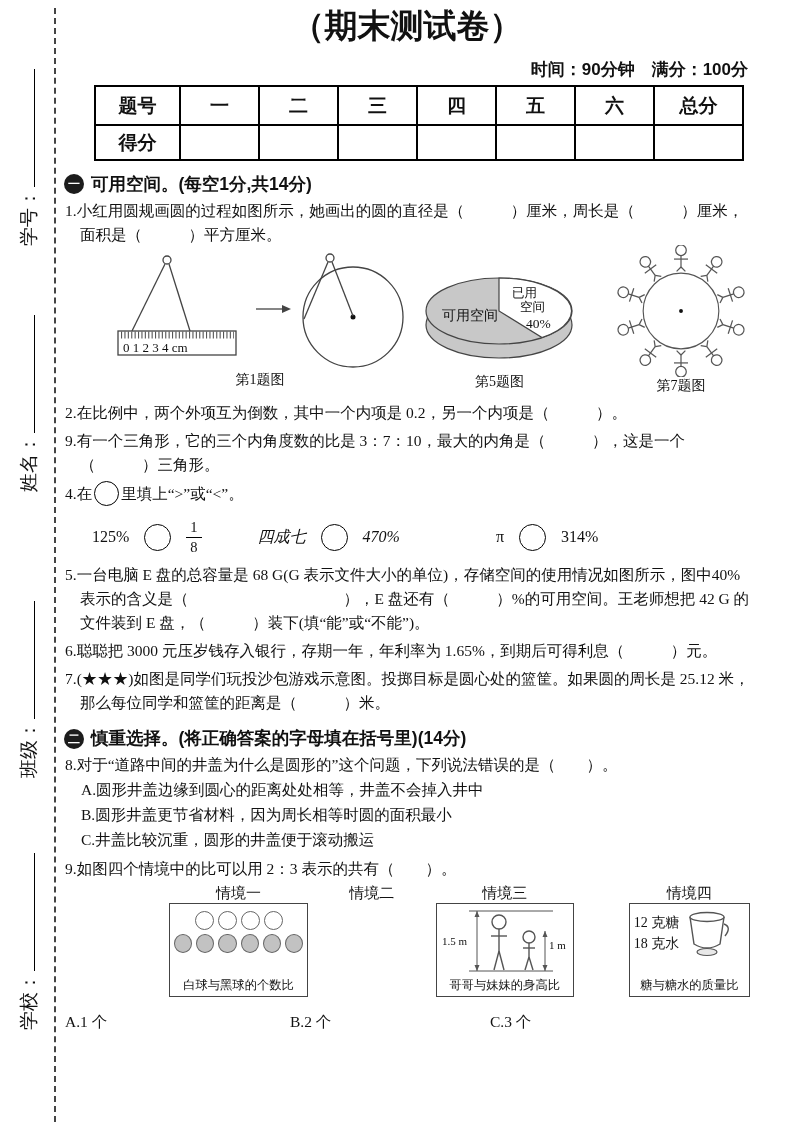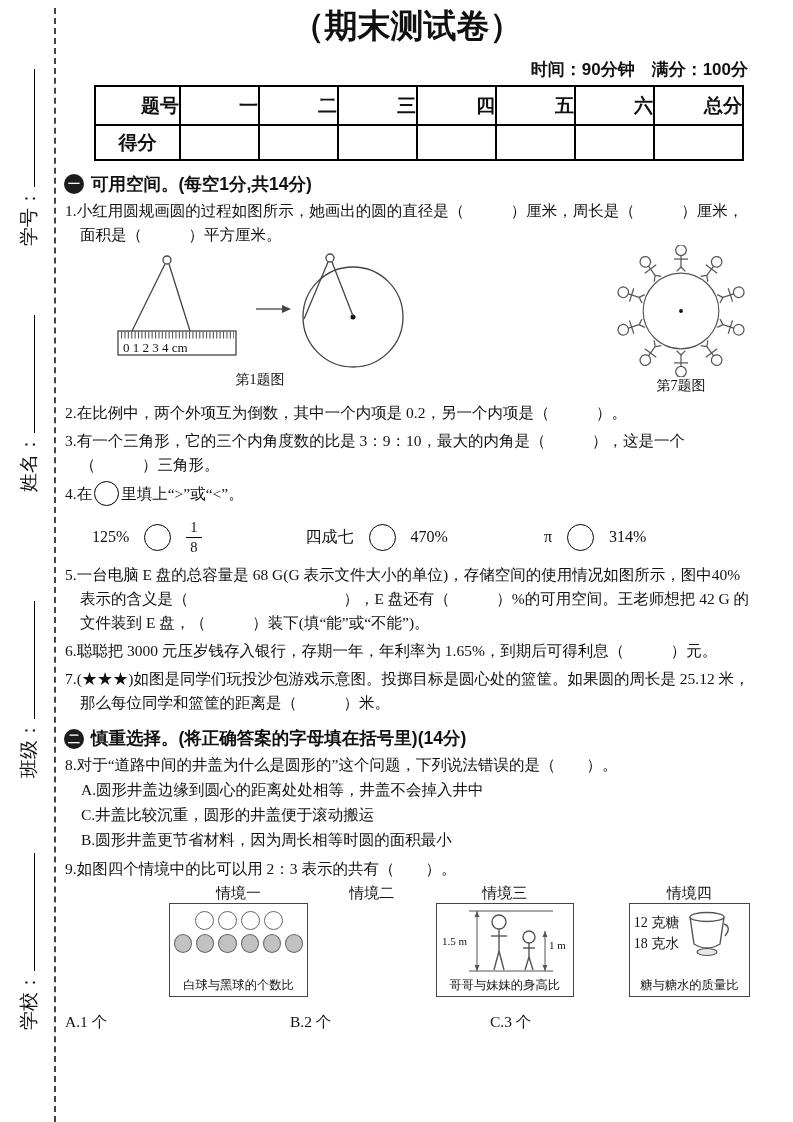--- a/index.html
+++ b/index.html
@@ -39,21 +39,21 @@
     font:bold 17px/1.2 "Liberation Sans","DejaVu Sans",sans-serif;
   }
   table.score {
     border-collapse:collapse; margin:5px 0 0 30px; width:650px;
     table-layout:fixed;
   }
   table.score td {
     border:2px solid #000; text-align:center;
     font:bold 19px/1 "Liberation Serif",serif; padding:0;
   }
-  table.score tr.r1 td { height:37px;text-align:right; }
+  table.score tr.r1 td { height:37px; }
   table.score tr.r2 td { height:33px; }
   td.c0 { width:83px; } td.c7 { width:87px;margin-top:36px; }
   .sec-header {
     margin:13px 0 0 0; display:flex; align-items:center; gap:7px;
     font:bold 17.5px/1.2 "Liberation Sans","DejaVu Sans",sans-serif;
   }
   .badge {
     width:20px; height:20px; border-radius:50%; background:#1c1c1c;
     color:#fff; flex:0 0 auto; display:flex; align-items:center; justify-content:center;
     font:bold 12px/1 "Liberation Sans",sans-serif;
@@ -75,21 +75,21 @@
   svg text { font-family:"Liberation Serif","DejaVu Serif",serif; fill:#111; }
   svg .ln { stroke:#444; stroke-width:1.3; fill:none; }
   svg .kid { stroke:#555; stroke-width:1.4; fill:none; }
   svg .kid circle { fill:#fff; }
   
   .cmp-row {
     display:flex; align-items:center; margin:9px 0 2px 28px;
     font:16px/1.2 "Liberation Serif",serif; height:44px;
   }
   .cmp { display:flex; align-items:center; gap:15px; }
-  .cmp-2 { margin-left:104px; } .cmp-3 { margin-left:96px; }
+  .cmp-2 { margin-left:56px;font-style:italic; } .cmp-3 { margin-left:96px; }
   .cmp-circle {
     width:25px; height:25px; border:1.3px solid #000; border-radius:50%;
     flex:0 0 auto;
   }
   .frac { display:inline-flex; flex-direction:column; align-items:center;
     font-size:14.5px; line-height:1.15; }
   .frac .num { padding:0 4px 1px; border-bottom:1.3px solid #000; }
   .frac .den { padding-top:1px; }
   
   .scenarios { display:flex; gap:9px; margin:3px 0 0 58px; }
@@ -181,20 +181,32 @@
 
         <circle class="ln" cx="243" cy="66" r="50"></circle>
         <circle cx="243" cy="66" r="2.5" fill="#111"></circle>
         <circle class="ln" cx="220" cy="7" r="4"></circle>
         <line class="ln" x1="218" y1="11" x2="194" y2="68"></line>
         <line class="ln" x1="222" y1="11" x2="243" y2="65"></line>
       </svg>
       <div class="fig-caption">第1题图</div>
     </div>
 
+    <div class="fig" style="left:358px; top:10px;">
+      <svg width="155" height="112" viewBox="0 0 155 112">
+        <ellipse cx="77" cy="64" rx="73" ry="33" fill="#c8c8c8" stroke="#444" stroke-width="1.2"></ellipse>
+        <ellipse cx="77" cy="50" rx="73" ry="33" fill="#c8c8c8" stroke="#444" stroke-width="1.2"></ellipse>
+        <path d="M77,50 L77,17 A73,33 0 0 1 120,76.5 Z" fill="#fff" stroke="#444" stroke-width="1.2"></path>
+        <text x="90" y="36" font-size="12.5">已用</text>
+        <text x="98" y="50" font-size="12.5">空间</text>
+        <text x="104" y="67" font-size="13.5">40%</text>
+        <text x="20" y="59" font-size="14">可用空间</text>
+      </svg>
+      <div class="fig-caption">第5题图</div>
+    </div>
 
     <div class="fig" style="left:522px; top:-6px;">
       <svg width="190" height="132" viewBox="0 0 190 150">
         <circle cx="95" cy="75" r="43" fill="#fff" stroke="#555" stroke-width="1.3"></circle>
         <circle cx="95" cy="75" r="2.2" fill="#111"></circle>
         <g class="kid">
             <circle cx="95" cy="6" r="6"></circle>
             <line x1="95" y1="12" x2="95" y2="25"></line>
             <line x1="87" y1="16" x2="103" y2="16"></line>
             <line x1="95" y1="25" x2="90" y2="30"></line>
@@ -262,21 +274,21 @@
             <line x1="87" y1="16" x2="103" y2="16"></line>
             <line x1="95" y1="25" x2="90" y2="30"></line>
             <line x1="95" y1="25" x2="100" y2="30"></line>
           </g>
       </svg>
       <div class="fig-caption">第7题图</div>
     </div>
   </div>
 
   <div class="q">2.在比例中，两个外项互为倒数，其中一个内项是 0.2，另一个内项是（　　　）。</div>
-  <div class="q">3.有一个三角形，它的三个内角度数的比是 3：9：10，最大的内角是（　　　），这是一个（　　　）三角形。</div>
+  <div class="q">9.有一个三角形，它的三个内角度数的比是 3：7：10，最大的内角是（　　　），这是一个（　　　）三角形。</div>
 
   <div class="q"><span>4.在</span><span class="inline-circle"></span><span>里填上“&gt;”或“&lt;”。</span></div>
 
   <div class="cmp-row">
     <div class="cmp">
       <span>125%</span>
       <span class="cmp-circle"></span>
       <span class="frac">
         <span class="num">1</span>
         <span class="den">8</span>
@@ -298,22 +310,22 @@
   <div class="q">6.聪聪把 3000 元压岁钱存入银行，存期一年，年利率为 1.65%，到期后可得利息（　　　）元。</div>
   <div class="q">7.(★★★)如图是同学们玩投沙包游戏示意图。投掷目标是圆心处的篮筐。如果圆的周长是 25.12 米，那么每位同学和篮筐的距离是（　　　）米。</div>
 
   <div class="sec-header">
     <span class="badge">二</span>
     <span>慎重选择。(将正确答案的字母填在括号里)(14分)</span>
   </div>
 
   <div class="q">8.对于“道路中间的井盖为什么是圆形的”这个问题，下列说法错误的是（　　）。</div>
   <div class="q-opt">A.圆形井盖边缘到圆心的距离处处相等，井盖不会掉入井中</div>
+  <div class="q-opt">B.圆形井盖更节省材料，因为周长相等时圆的面积最小</div>
   <div class="q-opt">C.井盖比较沉重，圆形的井盖便于滚动搬运</div>
-  <div class="q-opt">B.圆形井盖更节省材料，因为周长相等时圆的面积最小</div>
 
   <div class="q">9.如图四个情境中的比可以用 2：3 表示的共有（　　）。</div>
 
   <div class="scenarios">
 
     <div class="scenario" style="width:139px;padding-left:47px;">
       <div class="sc-title">情境一</div>
       <div class="sc-box">
         <div class="balls">
           <span class="ball white"></span>

